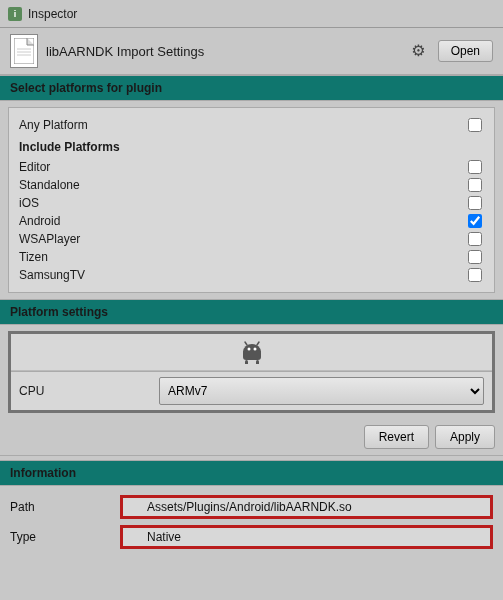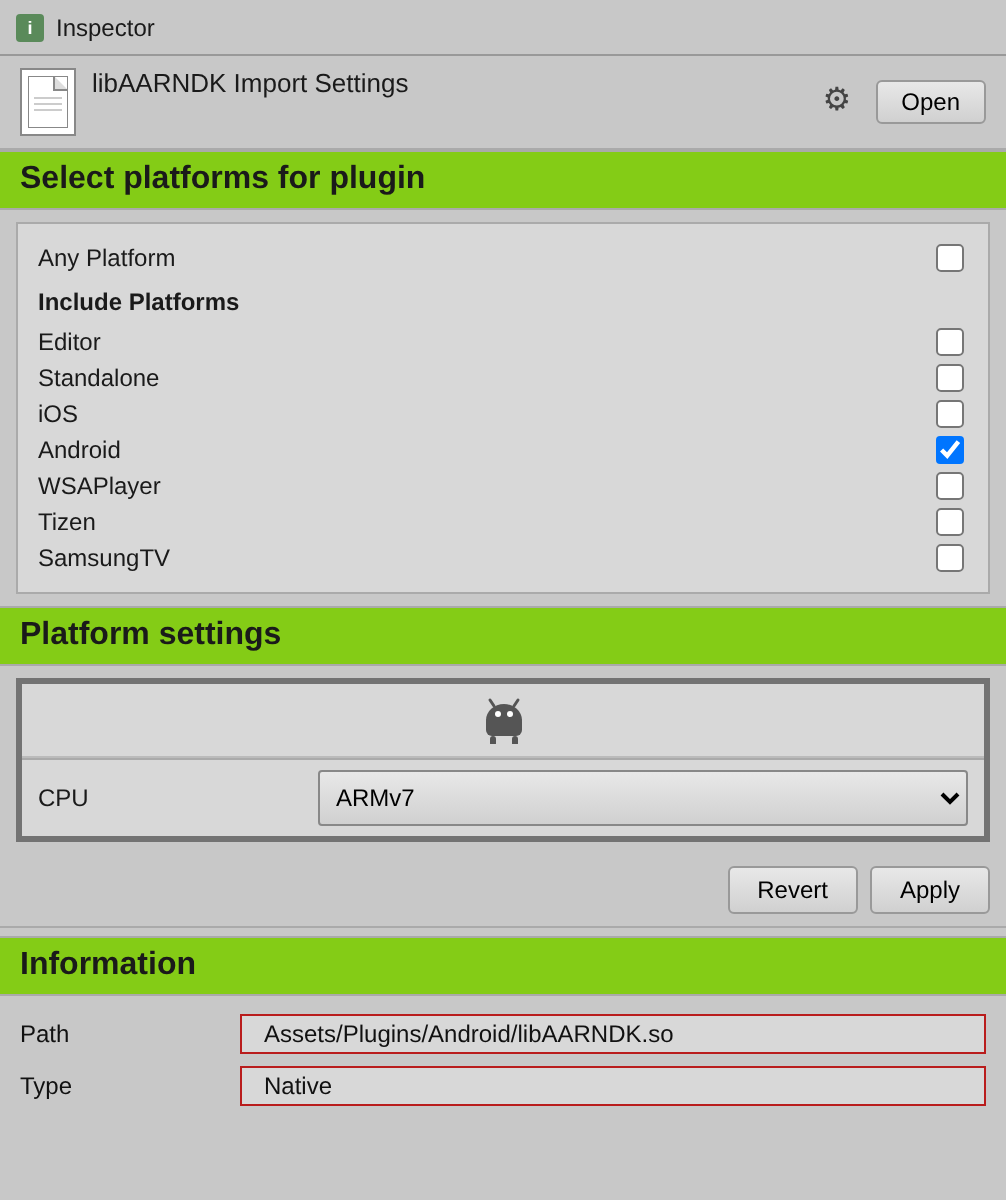--- a/index.html
+++ b/index.html
@@ -39,20 +39,21 @@
     .file-header {
       background: #c8c8c8;
       padding: 6px 10px;
       display: flex;
       align-items: center;
       justify-content: space-between;
       border-bottom: 1px solid #aaa;
     }
     .file-info {
       display: flex;
+      align-items: center;
       gap: 8px;
     }
     .file-icon {
       width: 28px;
       height: 34px;
       background: white;
       border: 1px solid #888;
       display: flex; align-items: center; justify-content: center;
       font-size: 9px;
       color: #555;
@@ -79,24 +80,24 @@
       cursor: pointer;
       margin-left: 4px;
     }
 
     
     .section {
       background: #c8c8c8;
       margin: 0;
     }
     .section-header {
-      background: #84cc16;
+      background: #0f766e;
       padding: 5px 10px;
       font-weight: bold;
-      font-size: 16px;
+      font-size: 12px;
       border-top: 1px solid #aaa;
       border-bottom: 1px solid #aaa;
     }
 
     .platforms-panel {
       background: #d8d8d8;
       border: 1px solid #aaa;
       margin: 6px 8px;
       padding: 8px 10px;
     }
@@ -180,22 +181,22 @@
       align-items: center;
       padding: 3px 0;
     }
     .info-key {
       width: 110px;
       font-size: 12px;
       color: #111;
     }
     .info-value {
       background: #d8d8d8;
-      border: 1px solid #b91c1c;
-      padding: 2px 11px;
+      border: 3px solid #b91c1c;
+      padding: 2px 24px;
       flex: 1;
       font-size: 12px;
       color: #111;
     }
 
     .divider {
       height: 1px;
       background: #aaa;
       margin: 0 0;
     }

